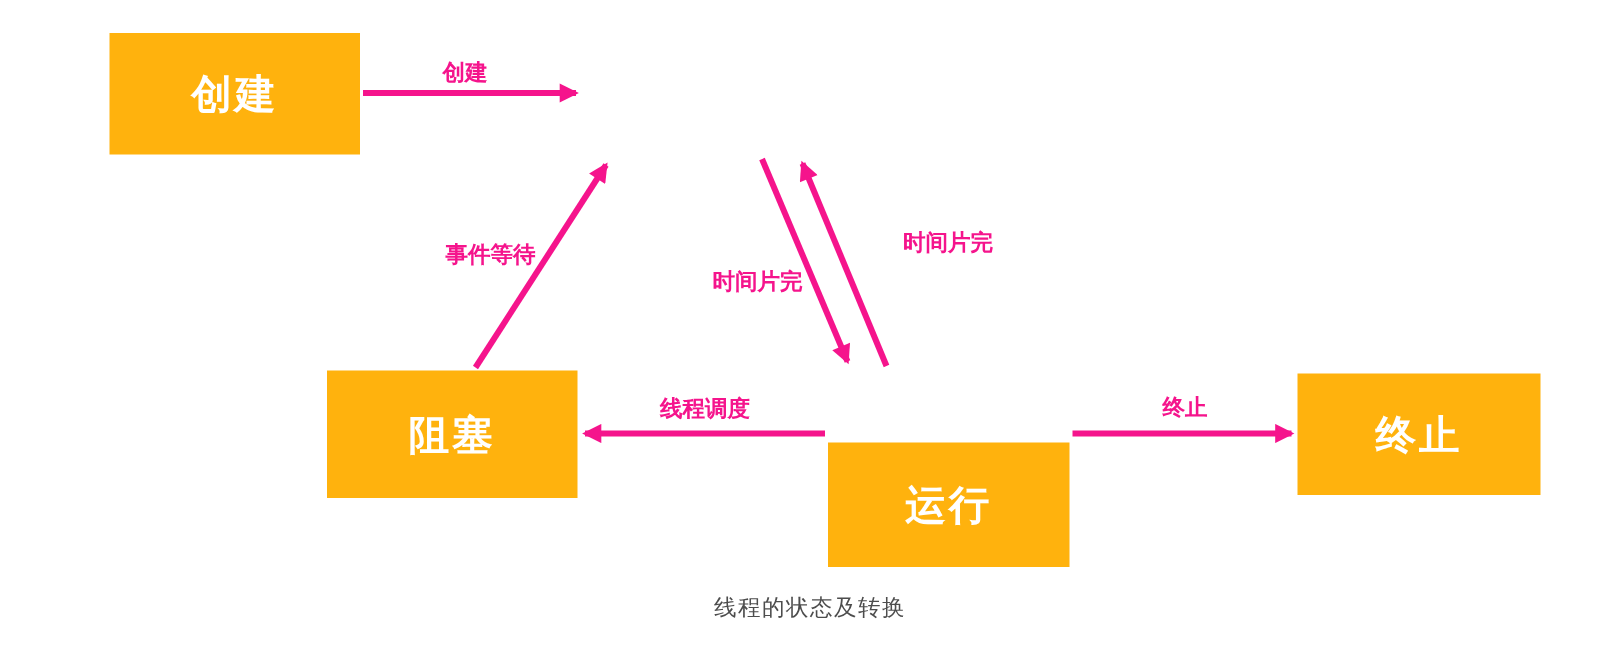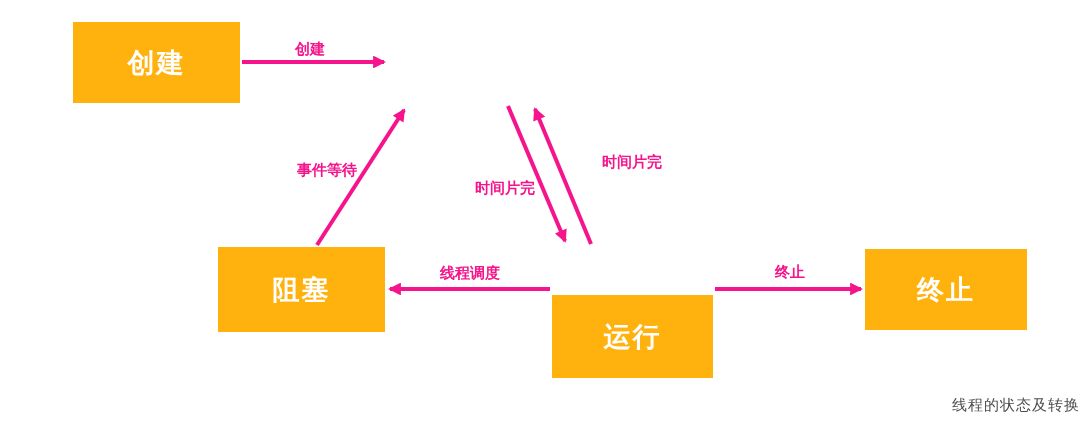--- a/index.html
+++ b/index.html
@@ -50,21 +50,21 @@
     transform: translate(-50%, -50%);
     color: var(--arrow-color, #F5148C);
     font-size: 15px;
     font-weight: bold;
     white-space: nowrap;
   }
   .caption {
     position: absolute;
     left: 0; right: 0;
     top: 396px;
-    text-align: right;
+    text-align: center;
     color: var(--caption-color, #4D4D4D);
     font-size: 15px;
     font-weight: normal;
     letter-spacing: 1px;
   }
 </style>
 </head>
 <body>
 
 <div class="canvas">

